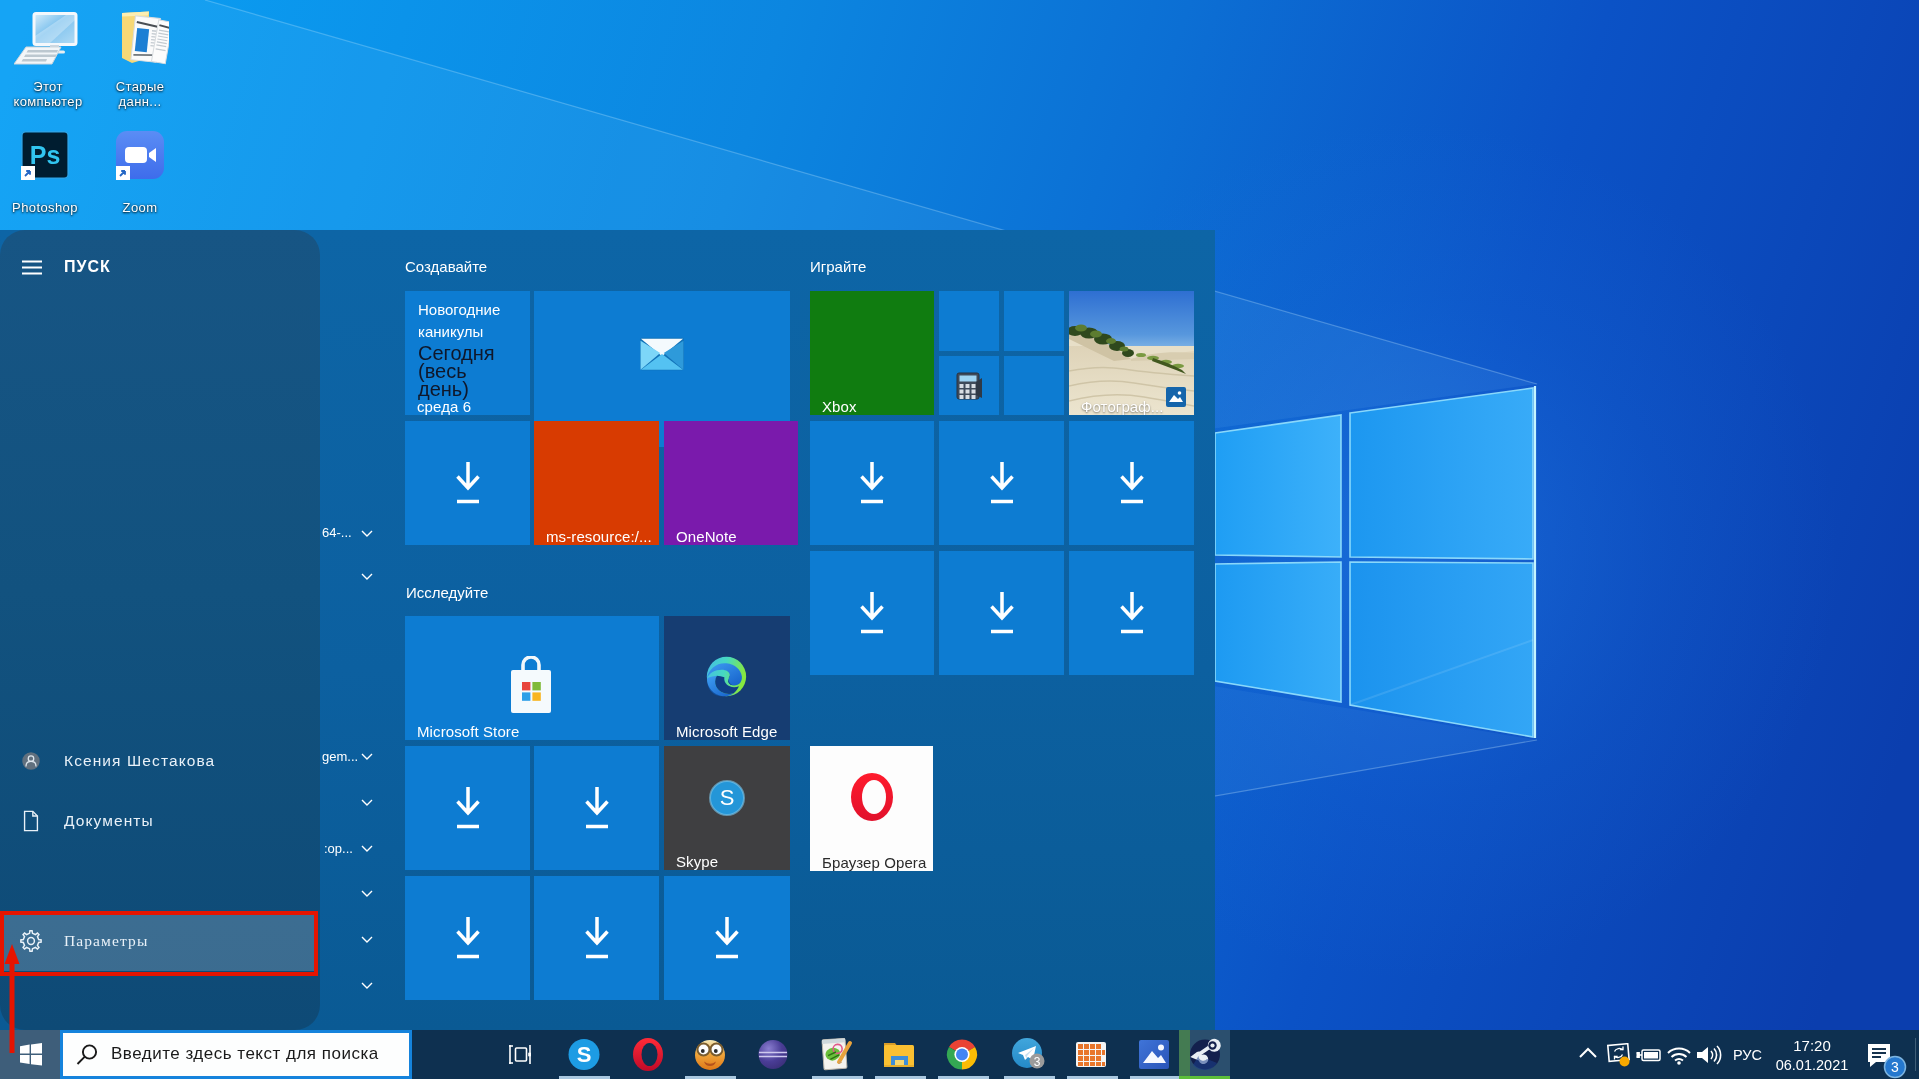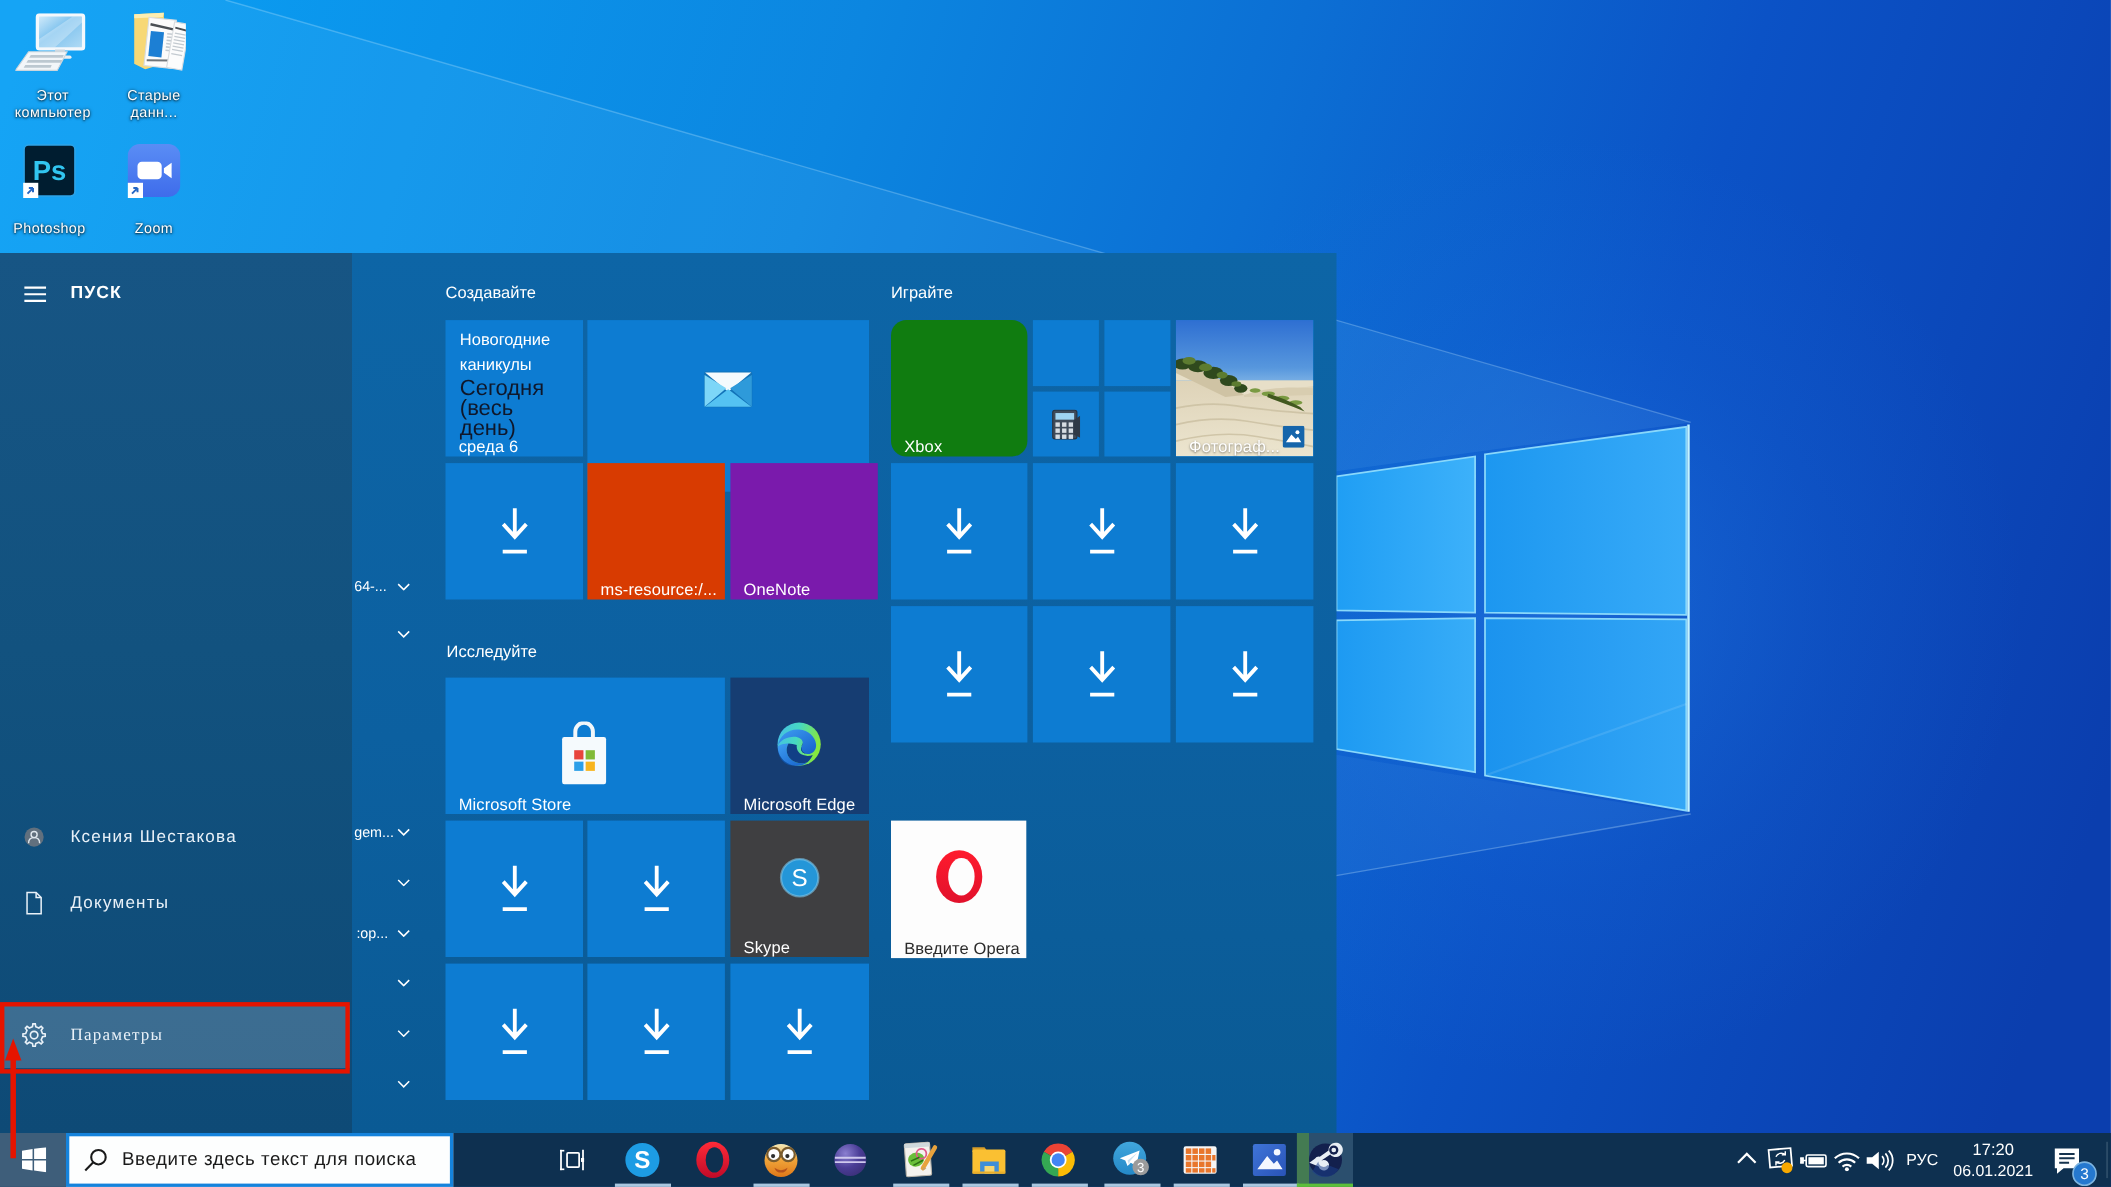--- a/index.html
+++ b/index.html
@@ -3,21 +3,21 @@
 <meta charset="utf-8">
 <style>
 html,body{margin:0;padding:0;width:1919px;height:1079px;overflow:hidden;font-family:"Liberation Sans",sans-serif;}
 .abs{position:absolute;}
 #desk{position:absolute;left:0;top:0;width:1919px;height:1079px;}
 
 .dicon{position:absolute;width:96px;text-align:center;color:#fff;font-size:13px;letter-spacing:0.4px;}
 .dicon .lbl{display:block;margin-top:4px;line-height:14.5px;text-shadow:0 1px 2px rgba(0,0,0,.75),0 0 3px rgba(0,0,0,.6);}
 
 #menu{position:absolute;left:0;top:230px;width:1215px;height:800px;background:linear-gradient(180deg,#0d65a6 0%,#0c60a0 55%,#0a5a94 100%);}
-#rail{position:absolute;left:0;top:0;width:320px;height:800px;background:linear-gradient(180deg,#175584 0%,#12527f 45%,#0e4a76 100%);}
+#rail{position:absolute;left:0;top:0;width:320px;height:800px;background:linear-gradient(180deg,#175584 0%,#12527f 45%,#0e4a76 100%);border-radius:25px;}
 .railitem{position:absolute;left:0;width:320px;height:48px;color:#e9f1f8;font-size:15.5px;letter-spacing:1.1px;}
 .railitem .txt{position:absolute;left:64px;top:50%;transform:translateY(-50%);}
 .railitem .ic{position:absolute;left:20px;top:50%;transform:translateY(-50%);width:22px;height:22px;}
 .applist{position:absolute;color:#fff;font-size:13px;}
 .chev{position:absolute;width:12px;height:7px;}
 .tile{position:absolute;background:#0d7cd2;color:#fff;}
 .tile .lbl{position:absolute;left:12px;bottom:0;font-size:15px;letter-spacing:0.1px;white-space:nowrap;}
 .glabel{position:absolute;color:#fff;font-size:15px;}
 .dlarrow{position:absolute;left:50%;top:50%;transform:translate(-50%,-50%);}
 
@@ -282,21 +282,21 @@
         <svg class="dlarrow" width="26" height="44" viewBox="0 0 26 44">
           <path d="M13 1 V26 M2.5 15.5 L13 27 23.5 15.5 M2 40.5 H24" stroke="#fff" stroke-width="3.5" fill="none"></path>
         </svg>
       </div>
     <div class="tile dl" style="left:664px;top:646px;width:126px;height:124px;">
         <svg class="dlarrow" width="26" height="44" viewBox="0 0 26 44">
           <path d="M13 1 V26 M2.5 15.5 L13 27 23.5 15.5 M2 40.5 H24" stroke="#fff" stroke-width="3.5" fill="none"></path>
         </svg>
       </div>
 
-    <div class="tile" style="left:810px;top:61px;width:124px;height:124px;background:#107c10;border-radius:14px;">
+    <div class="tile" style="left:810px;top:61px;width:124px;height:124px;background:#107c10;">
       <div class="lbl">Xbox</div>
     </div>
     <div class="tile" style="left:939px;top:61px;width:60px;height:60px;"></div>
     <div class="tile" style="left:1004px;top:61px;width:60px;height:60px;"></div>
     <div class="tile" style="left:939px;top:126px;width:60px;height:59px;">
       <svg style="position:absolute;left:17px;top:16px;" width="26" height="28" viewBox="0 0 26 28">
         <rect x="1" y="1" width="22" height="26" rx="2" fill="#3f4b5a" stroke="#2a3340"></rect>
         <rect x="3.5" y="3.5" width="17" height="6" fill="#9fd4f2"></rect>
         <g fill="#d7dde3">
         <rect x="3.5" y="12" width="4" height="4"></rect>
@@ -399,21 +399,21 @@
       <svg style="position:absolute;left:37px;top:26px;" width="50" height="50" viewBox="0 0 50 50">
         <defs>
             <linearGradient id="og" x1="0" y1="0" x2="0" y2="1">
               <stop offset="0" stop-color="#ff1b2d"></stop>
               <stop offset="1" stop-color="#e1112c"></stop>
             </linearGradient>
           </defs>
         <ellipse cx="25" cy="25" rx="21" ry="24" fill="url(#og)"></ellipse>
         <ellipse cx="27" cy="25" rx="12" ry="17" fill="#fdfdfd"></ellipse>
       </svg>
-      <div class="lbl" style="color:#2b2b2b;letter-spacing:0.1px;">Введите Opera</div>
+      <div class="lbl" style="color:#2b2b2b;letter-spacing:0.1px;">Браузер Opera</div>
     </div>
   </div>
   <div id="rail">
     <svg style="position:absolute;left:22px;top:30px;" width="20" height="15" viewBox="0 0 20 15">
         <path d="M0 1.5 H20 M0 7.5 H20 M0 13.5 H20" stroke="#fff" stroke-width="2"></path>
       </svg>
     <div style="position:absolute;left:64px;top:28px;font-size:16px;font-weight:bold;letter-spacing:1px;color:#fff;">ПУСК</div>
 
     <div style="position:absolute;left:0;top:684px;width:318px;height:57px;background:rgba(255,255,255,.19);"></div>
 

